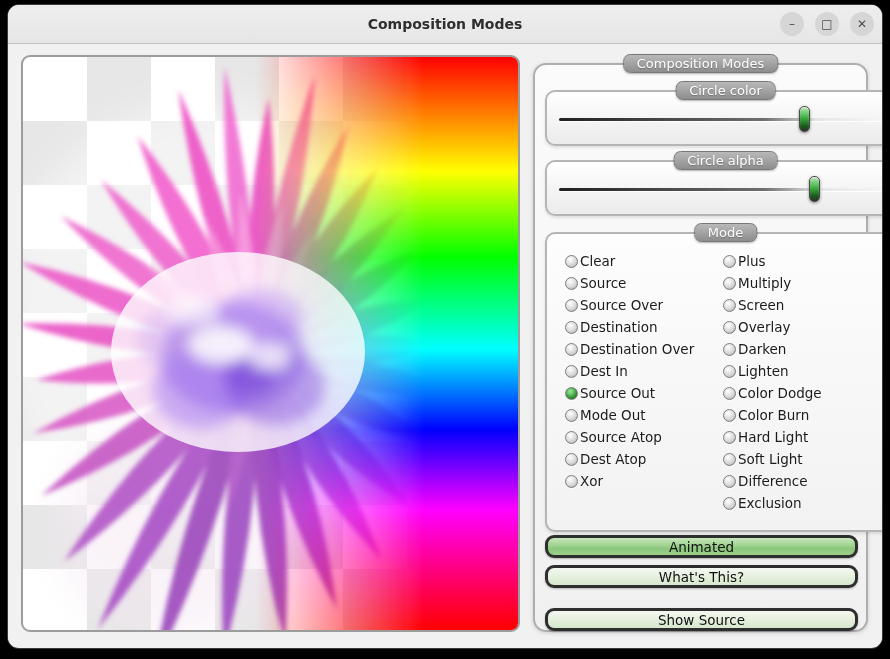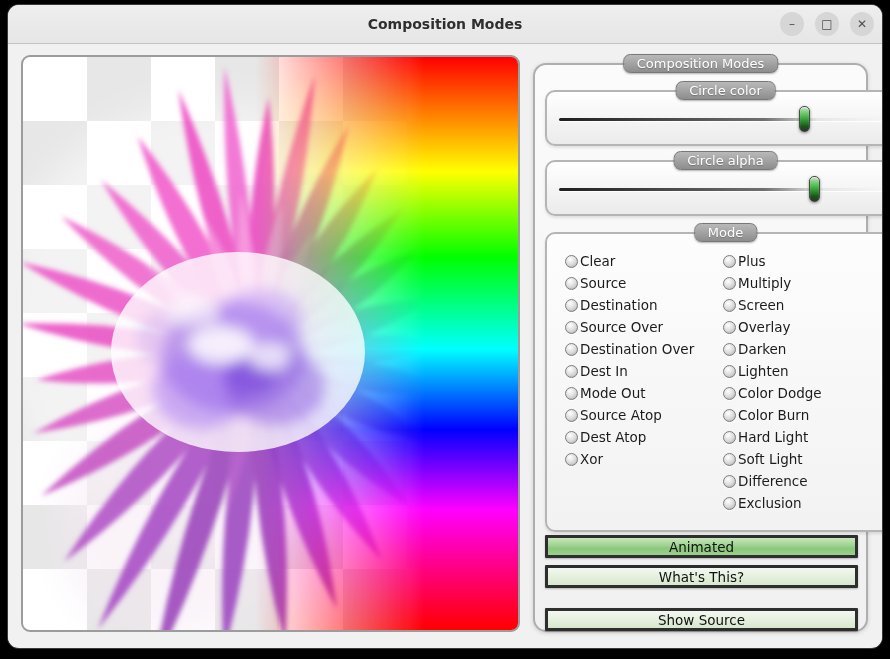--- a/index.html
+++ b/index.html
@@ -50,21 +50,21 @@
   .mode-col{position:absolute;top:16px;display:flex;flex-direction:column;}
   #mode-col-0{left:18px;}
   #mode-col-1{left:176px;}
   .mode-row{height:22px;display:flex;align-items:center;gap:2px;cursor:default;}
   .radio{width:13px;height:13px;border-radius:50%;border:1px solid #7d7d7d;flex:0 0 auto;
     background:radial-gradient(circle at 38% 30%,#ffffff,#d9d9d9 55%,#a3a3a3 100%);
     box-shadow:0 1px 1px rgba(255,255,255,.9);}
   .radio.checked{background:radial-gradient(circle at 40% 32%,#93e093 8%,#2f9330 62%,#135013 100%);}
   .mode-label{font-size:13.5px;color:#1b1b1b;}
 
-  .btn{position:absolute;left:10px;width:313px;height:23px;border:3px solid #2e2e2e;border-radius:1px;
+  .btn{position:absolute;left:10px;width:313px;height:23px;border:3px solid #2e2e2e;border-radius:9px;
     display:flex;align-items:center;justify-content:center;font-size:13.5px;color:#101010;
     background:linear-gradient(to bottom,#f4f8f1 0%,#e4efdc 55%,#d7e8cf 100%);
     box-shadow:0 1px 2px rgba(0,0,0,.25);cursor:default;}
   .btn.active{background:linear-gradient(to bottom,#c8e6bc 0%,#9cd18d 48%,#8bc77c 60%,#9ad08b 100%);}
   #btn-0{top:470px;}#btn-1{top:500px;}#btn-2{top:543px;}
 </style>
 </head>
 <body>
 
 <div class="window">
@@ -201,33 +201,37 @@
             <div class="mode-row">
               <span class="radio"></span>
               <span class="mode-label">Clear</span>
             </div>
             <div class="mode-row">
               <span class="radio"></span>
               <span class="mode-label">Source</span>
             </div>
             <div class="mode-row">
               <span class="radio"></span>
+              <span class="mode-label">Source Over</span>
+            </div>
+            <div class="mode-row">
+              <span class="radio"></span>
               <span class="mode-label">Destination</span>
             </div>
             <div class="mode-row">
               <span class="radio"></span>
-              <span class="mode-label">Source Over</span>
-            </div>
-            <div class="mode-row">
-              <span class="radio"></span>
               <span class="mode-label">Destination Over</span>
             </div>
             <div class="mode-row">
               <span class="radio"></span>
               <span class="mode-label">Dest In</span>
+            </div>
+            <div class="mode-row">
+              <span class="radio checked"></span>
+              <span class="mode-label">Source Out</span>
             </div>
             <div class="mode-row">
               <span class="radio"></span>
               <span class="mode-label">Mode Out</span>
             </div>
             <div class="mode-row">
               <span class="radio"></span>
               <span class="mode-label">Source Atop</span>
             </div>
             <div class="mode-row">

